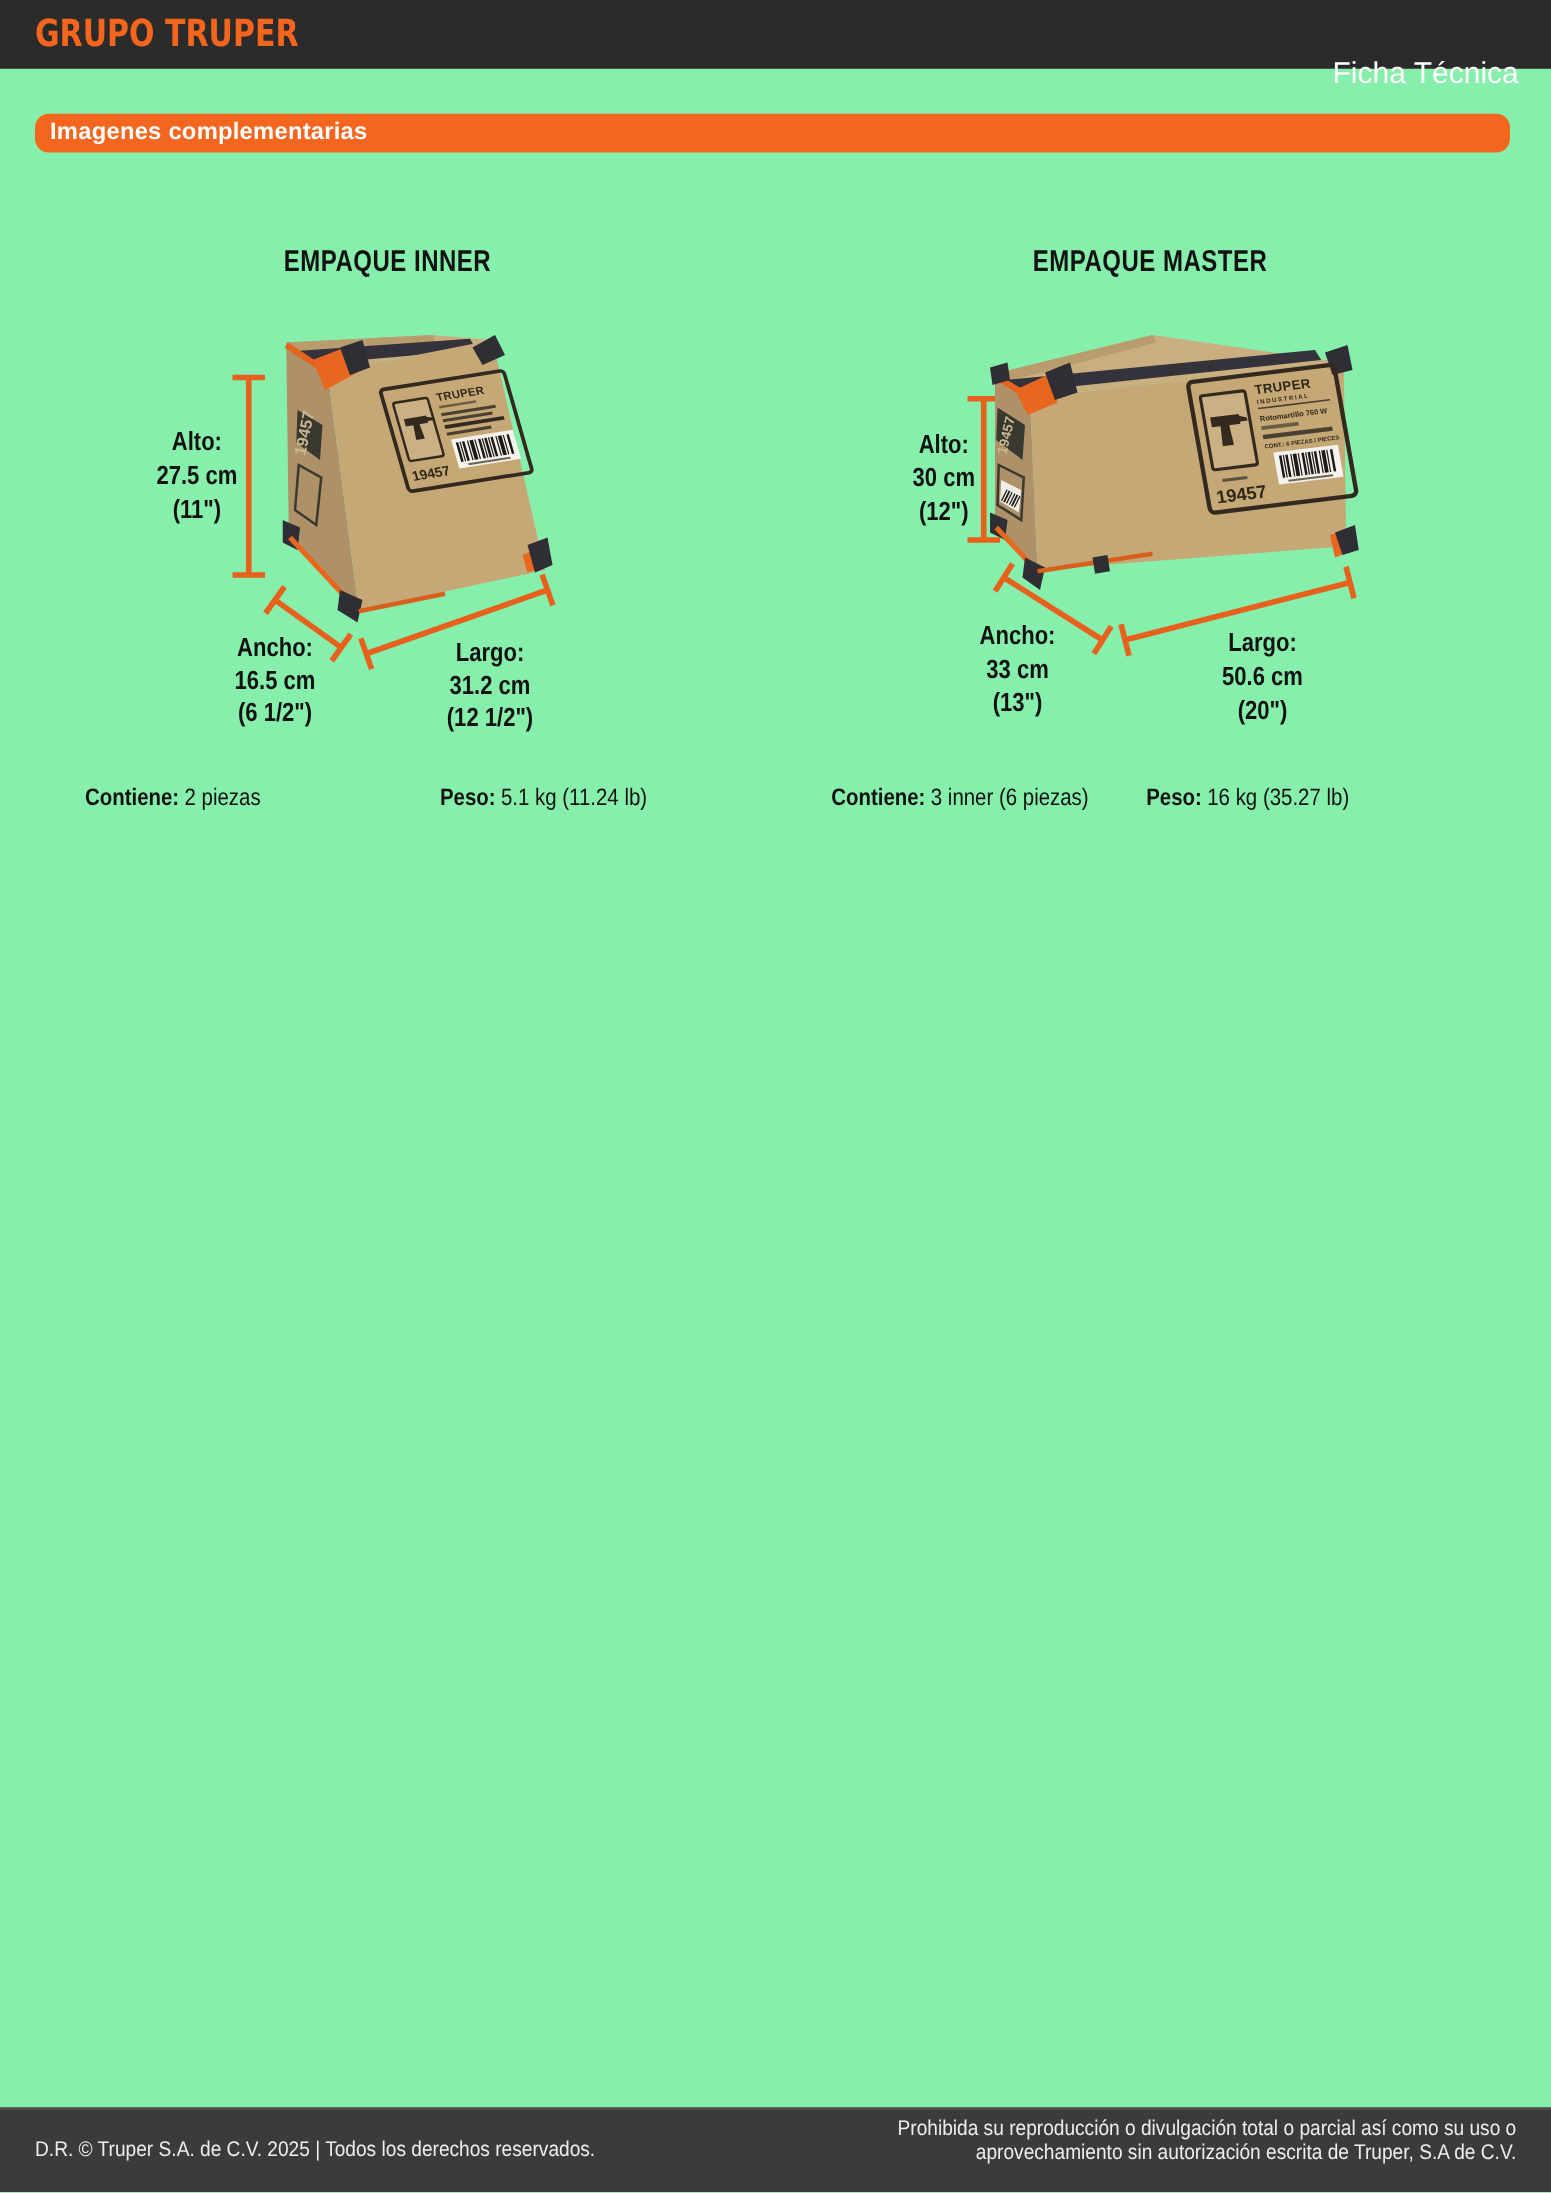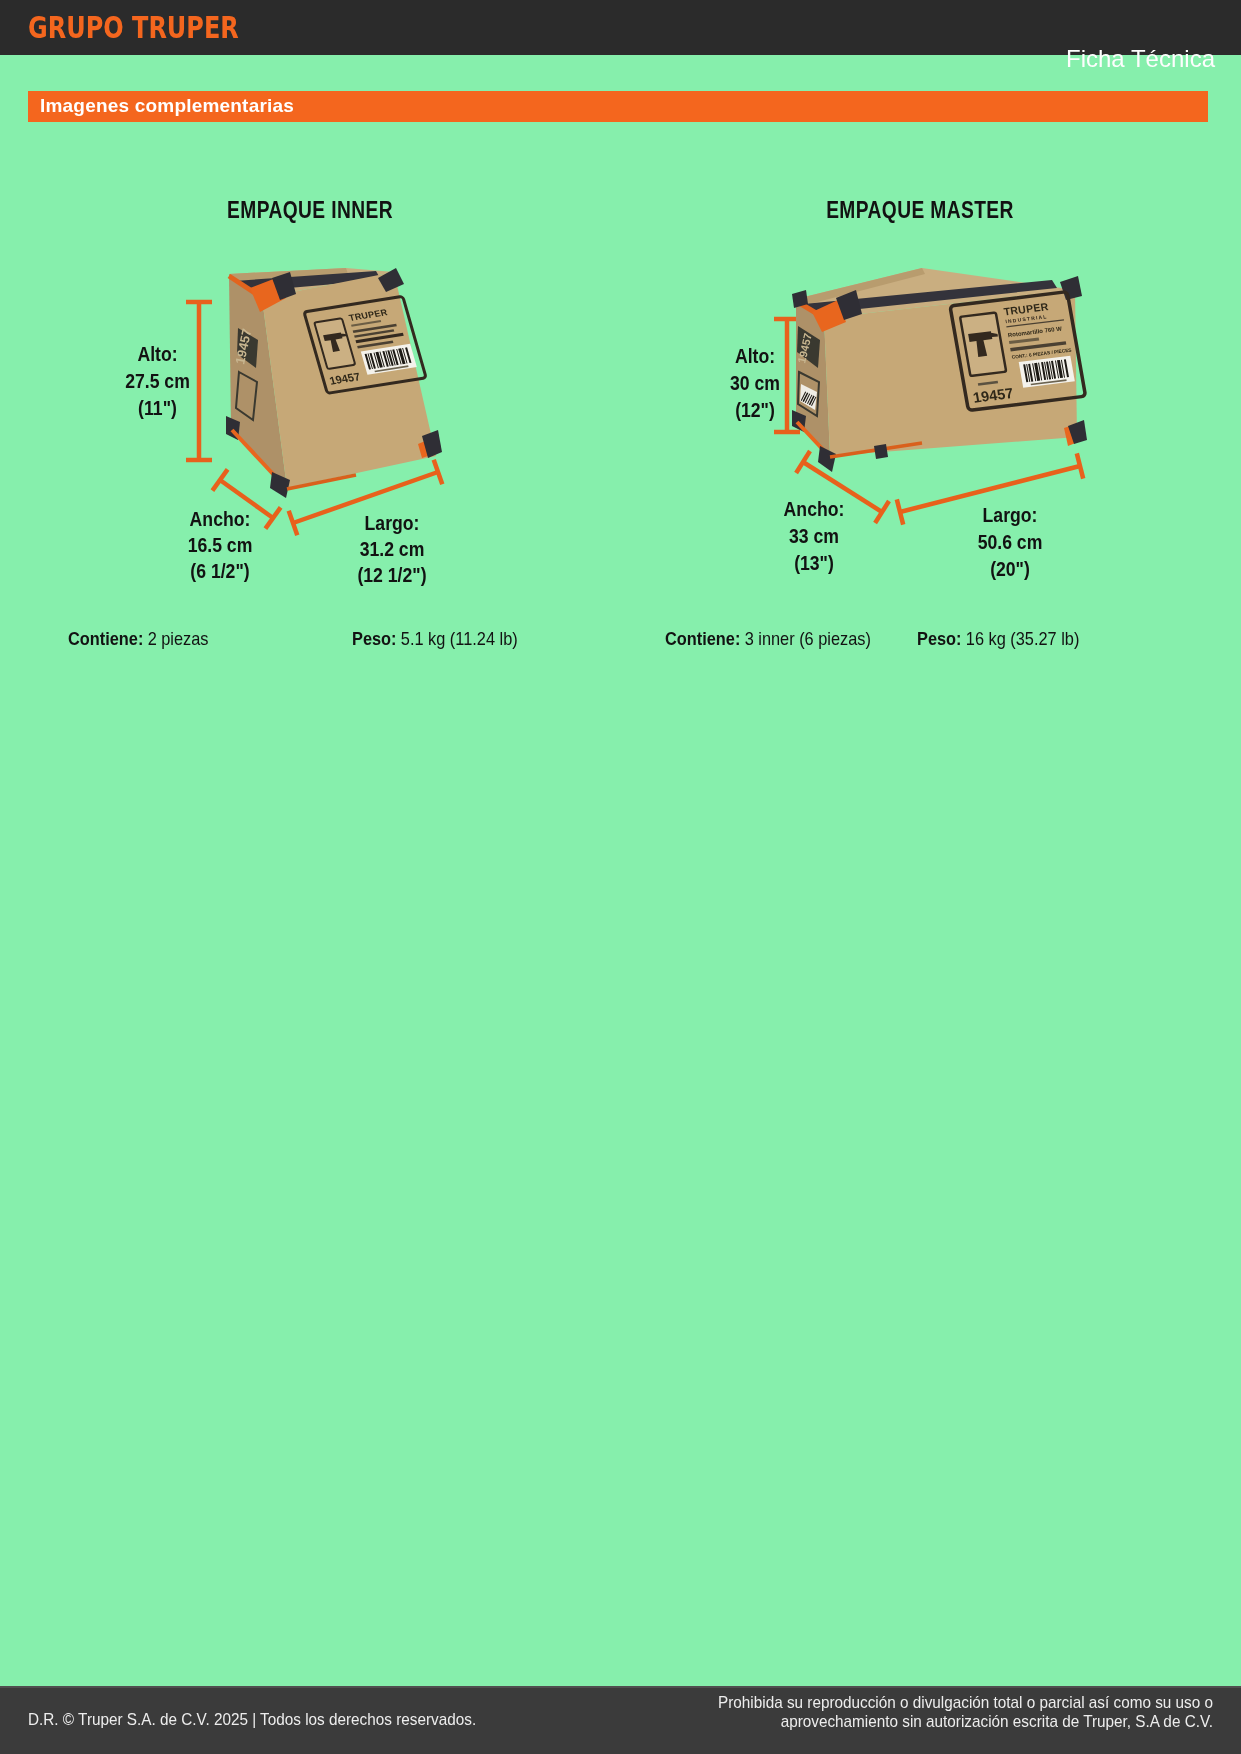--- a/index.html
+++ b/index.html
@@ -7,21 +7,21 @@
         font-family:"Liberation Sans",sans-serif;color:#111;}
 
   
   .header{position:absolute;left:0;top:0;width:1241px;height:55px;background:#2B2B2B;}
   .logo{position:absolute;left:28px;top:10px;font-family:"DejaVu Sans",sans-serif;
         font-size:30px;font-weight:700;color:#F4661E;letter-spacing:0;
         transform:scaleX(.8);transform-origin:left center;white-space:nowrap;}
   .doct{position:absolute;right:26px;top:12px;font-size:24px;color:#fdfdfd;font-weight:400;margin-top:33px;}
 
   
-  .banner{position:absolute;left:28px;top:91px;width:1180px;height:31px;background:#F4661E;}
+  .banner{position:absolute;left:28px;top:91px;width:1180px;height:31px;background:#F4661E;border-radius:11px;}
   .banner span{position:absolute;left:12px;top:4px;font-size:19px;font-weight:700;color:#fff;
         letter-spacing:.2px;}
 
   
   .section{position:absolute;top:170px;height:510px;}
   .sec-inner{left:40px;width:560px;}
   .sec-master{left:632px;width:640px;}
   .sec-title{position:absolute;top:26px;text-align:center;font-size:24px;font-weight:700;
         color:#121212;letter-spacing:.5px;transform:scaleX(.8);transform-origin:center;
         white-space:nowrap;}

